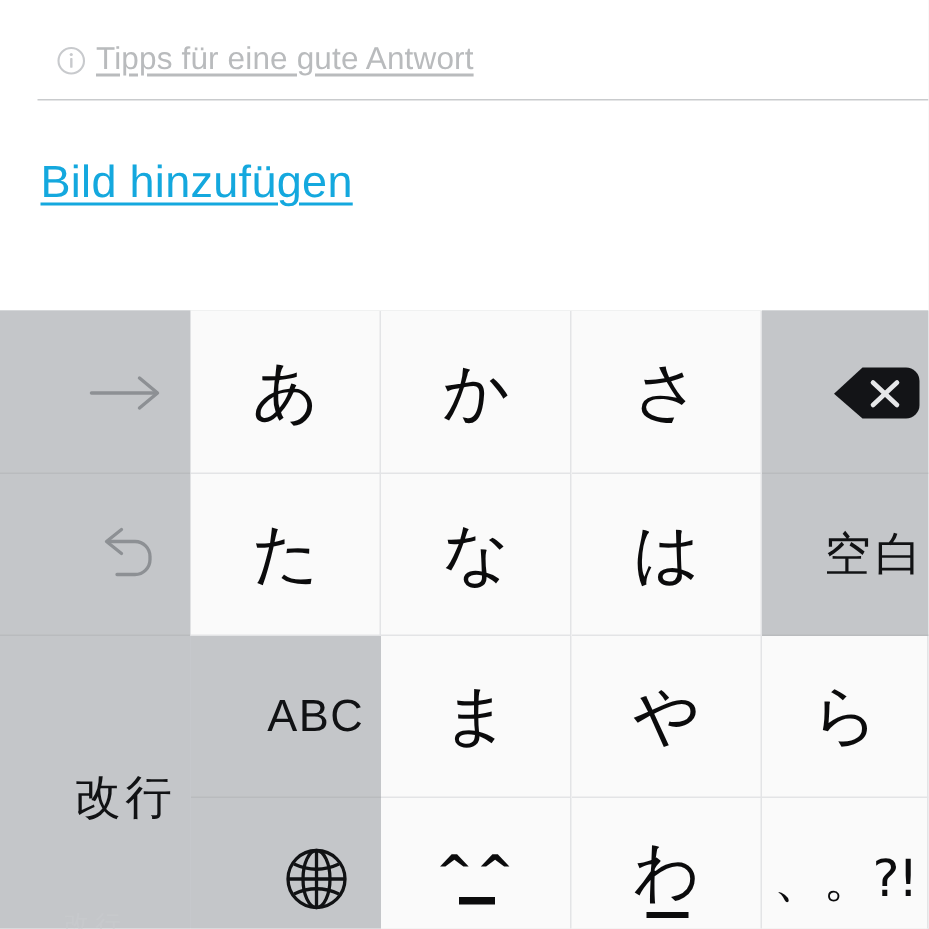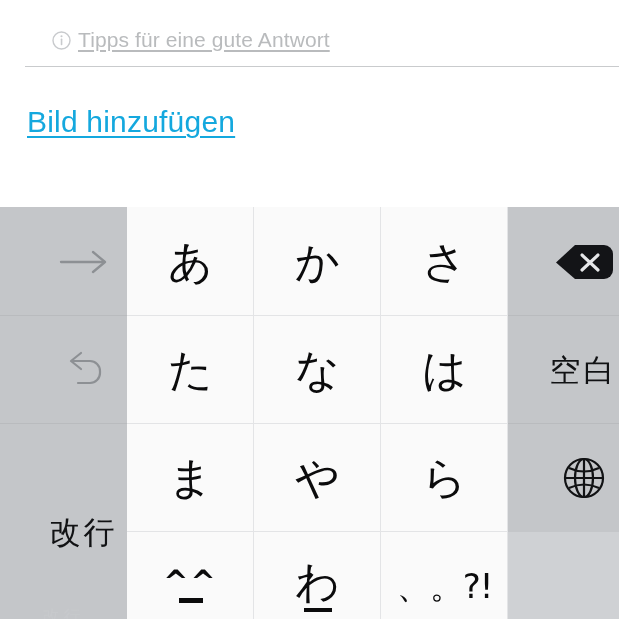--- a/index.html
+++ b/index.html
@@ -21,21 +21,21 @@
   .form-area {
     position: absolute;
     left: 0; top: 0;
     width: 619px;
     height: 207px;
     background: #ffffff;
   }
 
   .tips-row {
     position: absolute;
-    left: 52px;
+    left: 38px;
     top: 26px;
     display: flex;
     align-items: center;
     gap: 7px;
     height: 28px;
   }
   .info-icon {
     width: 19px;
     height: 19px;
     flex: 0 0 19px;
@@ -247,20 +247,23 @@
     <div class="key white">
       <span class="kana">な</span>
     </div>
     <div class="key white">
       <span class="kana">は</span>
     </div>
     <div class="key gray">
       <span class="func-text-jp">空白</span>
     </div>
 
+    <div class="key gray">
+      <span class="func-text-latin">ABC</span>
+    </div>
     <div class="key white">
       <span class="kana">ま</span>
     </div>
     <div class="key white">
       <span class="kana">や</span>
     </div>
     <div class="key white">
       <span class="kana">ら</span>
     </div>
     <div class="key gray no-bottom" style="grid-row: 3 / span 2;">

